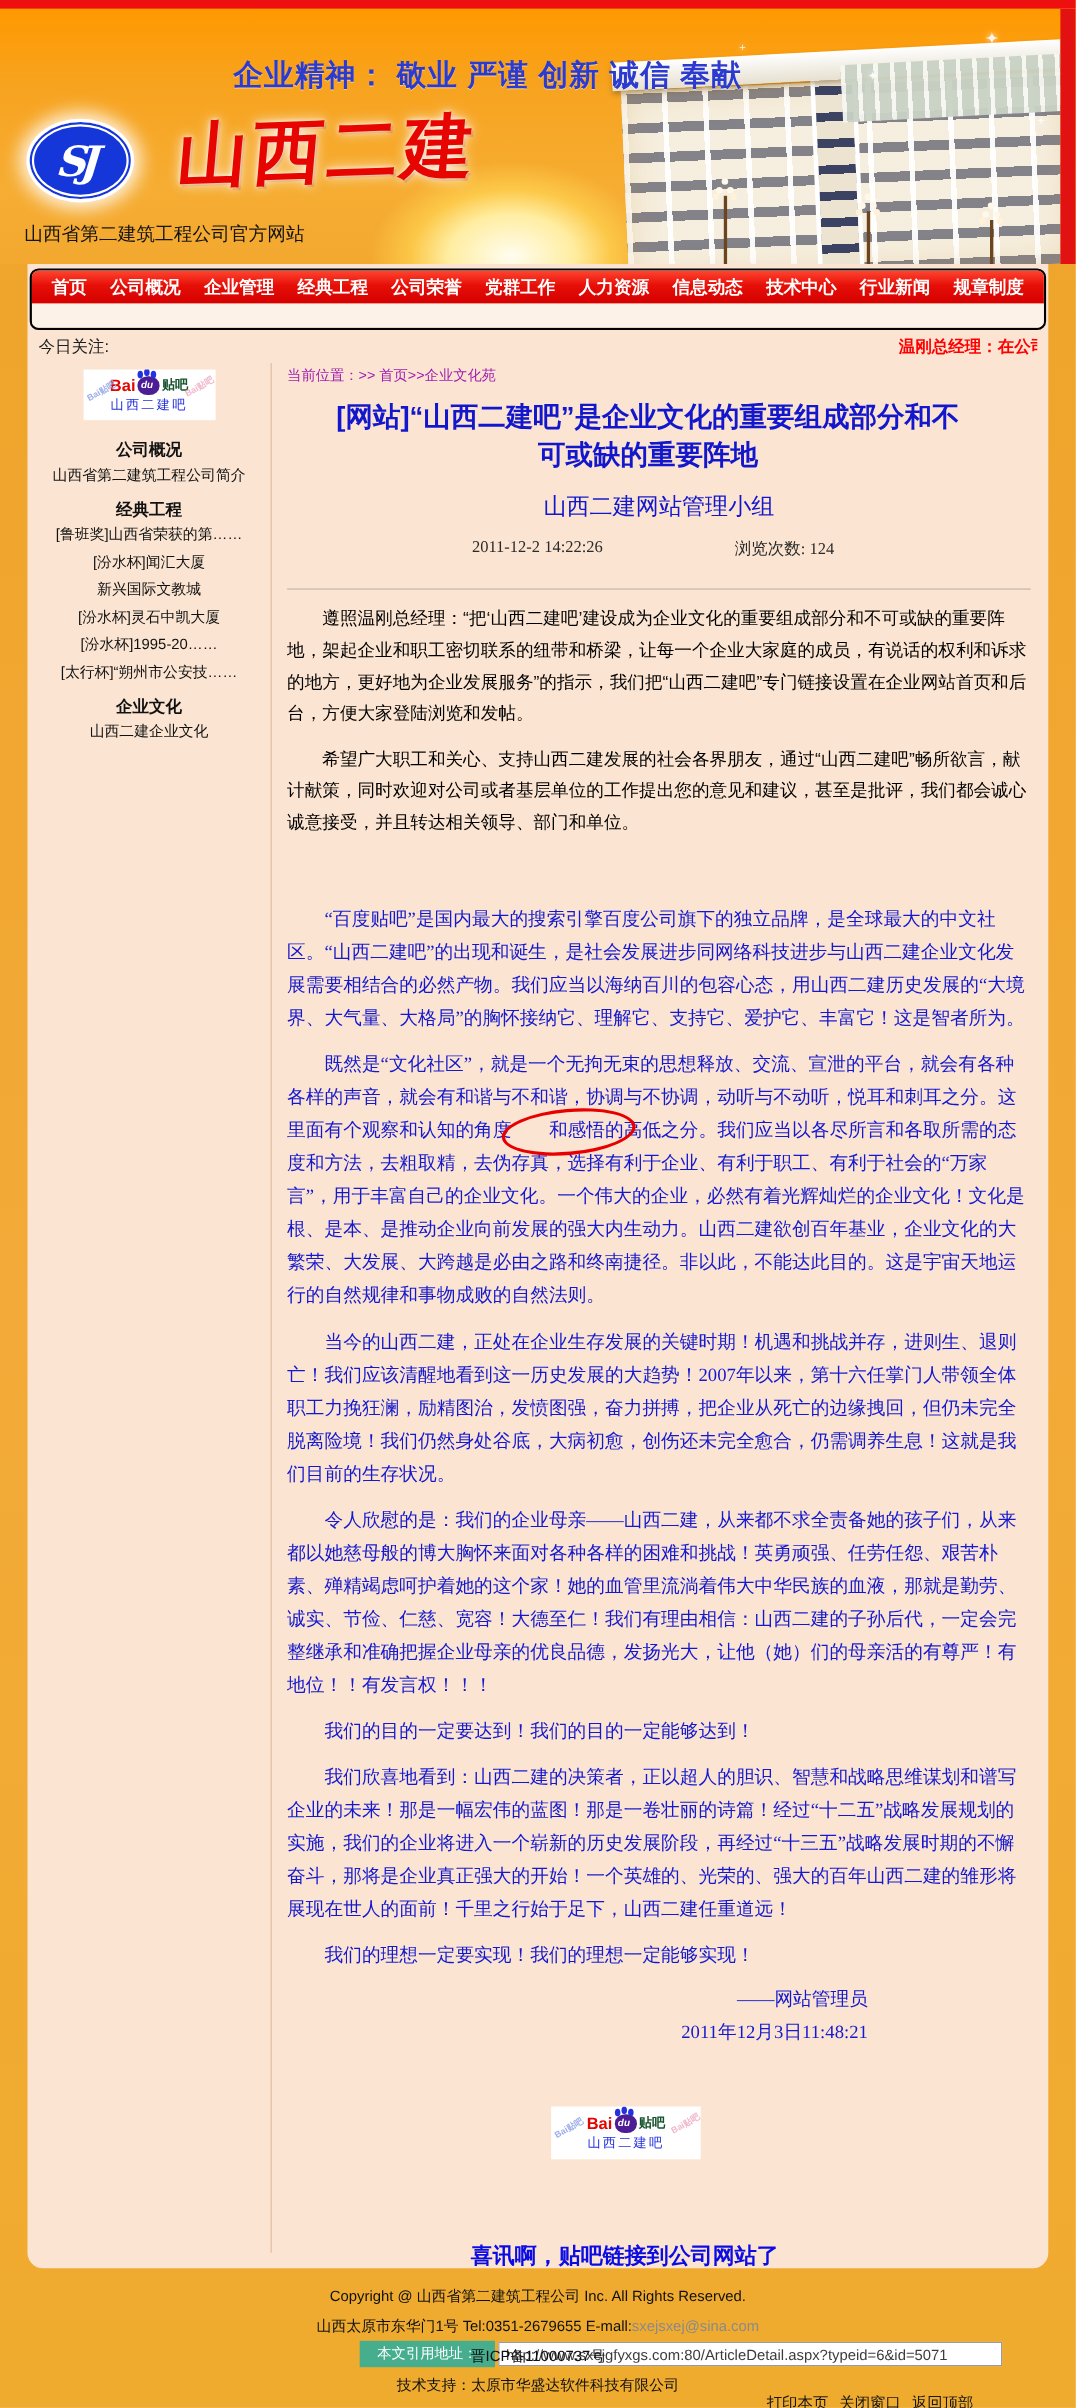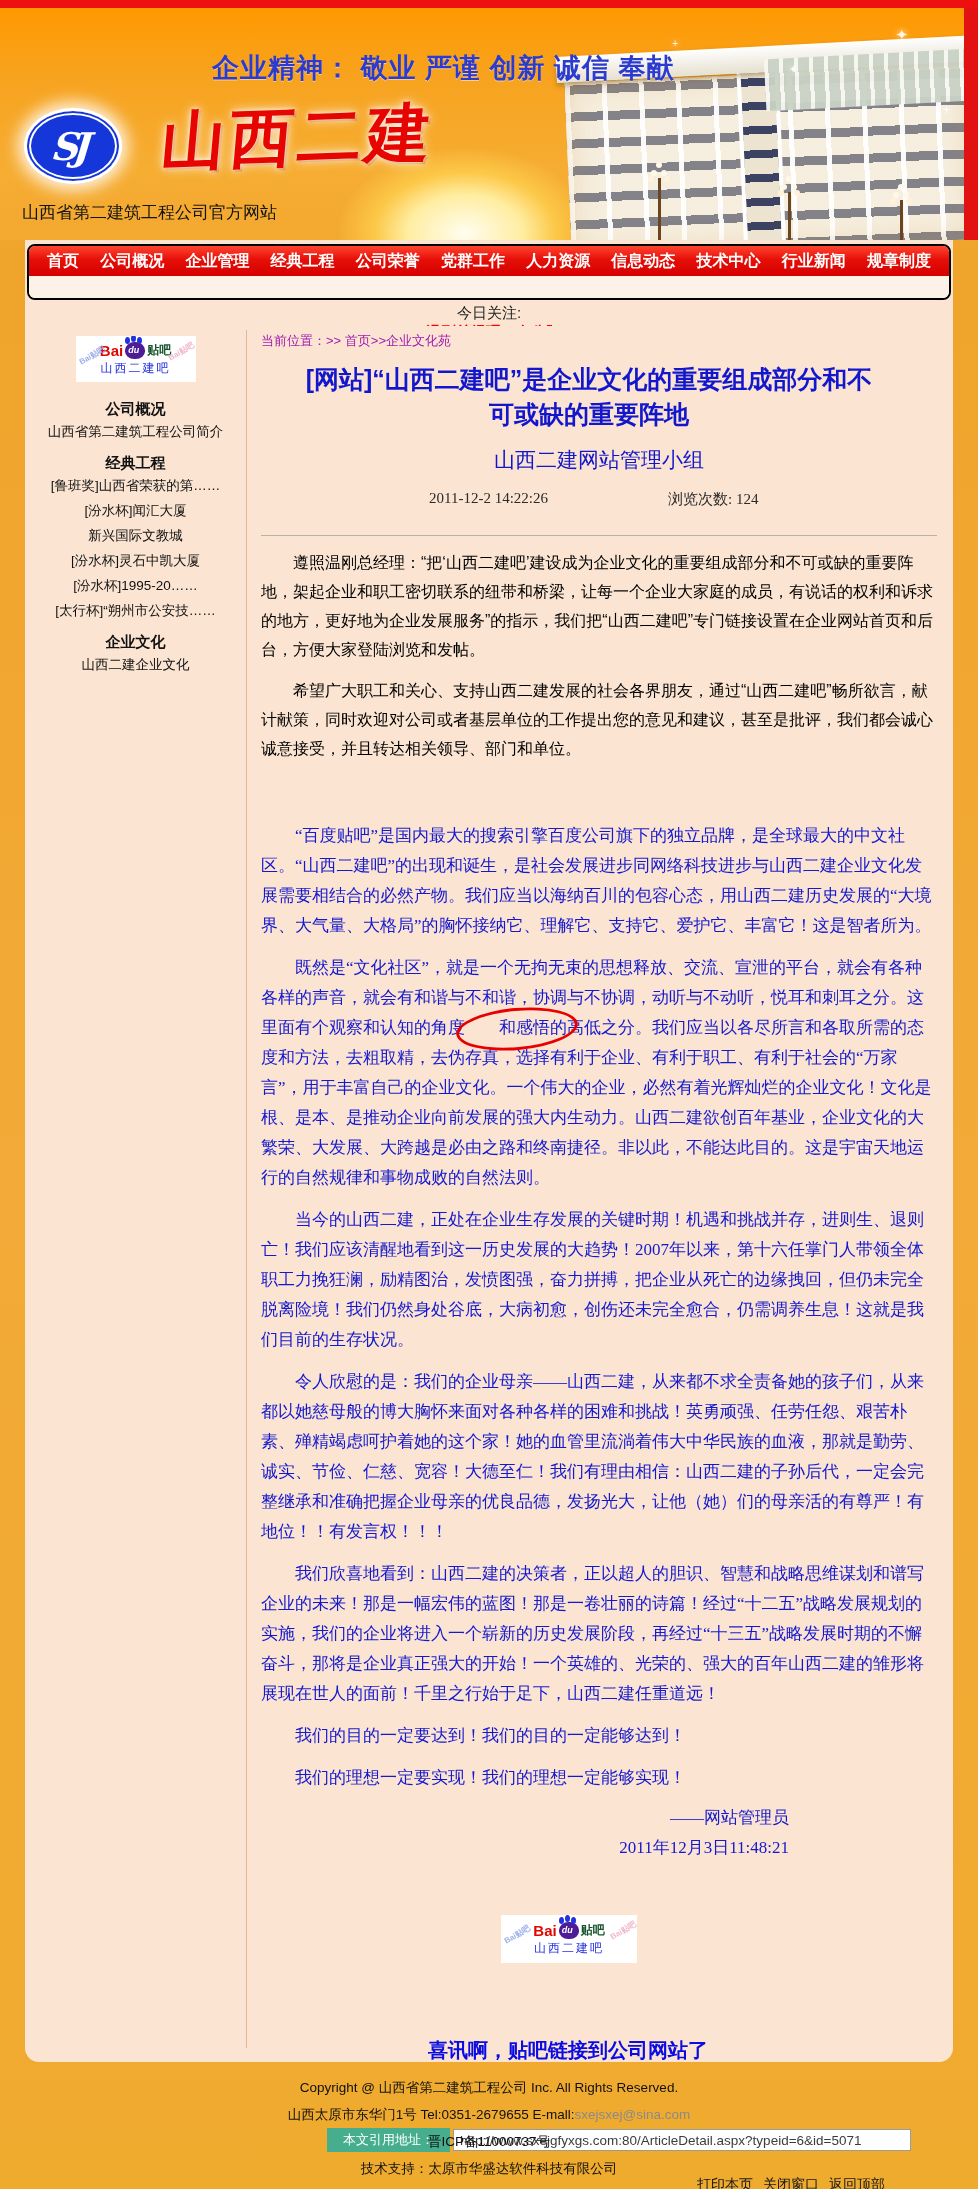--- a/index.html
+++ b/index.html
@@ -44,21 +44,21 @@
     box-shadow:10px 0 0 #fff8e8,5px -8px 0 #fff8e8,-3px 6px 0 #fff2d8,13px 6px 0 #fff2d8;}
   .sparkle{position:absolute;color:#fff;font-size:15px;text-shadow:0 0 6px #fff;opacity:.9;}
   
   .panel{position:absolute;left:25px;top:240px;width:928px;height:1822px;background:#fbe5d2;
     border-radius:0 0 14px 14px;}
   .nav-frame{position:absolute;left:2px;top:4px;right:2px;border:2px solid #000000;border-radius:8px;overflow:hidden;}
   .nav{height:30px;display:flex;align-items:center;justify-content:space-between;padding:0 18px;
     background:linear-gradient(180deg,#ff4530 0%,#e60f08 45%,#d40000 100%);}
   .nav a{color:#fff;font-size:16px;font-weight:bold;text-decoration:none;white-space:nowrap;}
   .announce{height:22px;background:#fdf2e7;}
-  .focus-row{position:absolute;left:0;top:64px;right:0;height:22px;display:flex;align-items:center;justify-content:space-between;padding:0 10px;flex-direction:column;}
+  .focus-row{position:absolute;left:0;top:64px;right:0;height:22px;display:flex;align-items:center;justify-content:space-between;padding:0 10px;}
   .focus-label{font-size:15px;color:#1c1c1c;}
   .ticker-clip{width:126px;overflow:hidden;white-space:nowrap;}
   .ticker{font-size:15px;font-weight:bold;color:#f00;white-space:nowrap;}
   .cols{position:absolute;left:0;top:90px;right:0;bottom:14px;display:flex;}
   
   .sidebar{width:221px;border-right:1px solid #e2b painting89b;border-right:1px solid #e2b89b;text-align:center;padding-top:6px;}
   .tieba-card{position:relative;width:120px;height:46px;background:#fff;margin:0 auto;
     display:flex;flex-direction:column;align-items:center;justify-content:center;overflow:hidden;}
   .tieba-card .row{display:flex;align-items:flex-end;gap:1px;}
   .tc-bai{color:#e10602;font-weight:bold;font-size:15px;}
@@ -201,22 +201,22 @@
       <hr class="meta-hr">
 
       <p class="p-black">遵照温刚总经理：“把‘山西二建吧’建设成为企业文化的重要组成部分和不可或缺的重要阵地，架起企业和职工密切联系的纽带和桥梁，让每一个企业大家庭的成员，有说话的权利和诉求的地方，更好地为企业发展服务”的指示，我们把“山西二建吧”专门链接设置在企业网站首页和后台，方便大家登陆浏览和发帖。</p>
       <p class="p-black">希望广大职工和关心、支持山西二建发展的社会各界朋友，通过“山西二建吧”畅所欲言，献计献策，同时欢迎对公司或者基层单位的工作提出您的意见和建议，甚至是批评，我们都会诚心诚意接受，并且转达相关领导、部门和单位。</p>
 
       <div class="blue-block">
         <p class="p-blue">“百度贴吧”是国内最大的搜索引擎百度公司旗下的独立品牌，是全球最大的中文社区。“山西二建吧”的出现和诞生，是社会发展进步同网络科技进步与山西二建企业文化发展需要相结合的必然产物。我们应当以海纳百川的包容心态，用山西二建历史发展的“大境界、大气量、大格局”的胸怀接纳它、理解它、支持它、爱护它、丰富它！这是智者所为。</p>
         <p class="p-blue"><span>既然是“文化社区”，就是一个无拘无束的思想释放、交流、宣泄的平台，就会有各种各样的声音，就会有和谐与不和谐，协调与不协调，动听与不动听，悦耳和刺耳之分。这里面有个观察和认知的角度</span><span class="circ">和感悟的</span><span>高低之分。我们应当以各尽所言和各取所需的态度和方法，去粗取精，去伪存真，选择有利于企业、有利于职工、有利于社会的“万家言”，用于丰富自己的企业文化。一个伟大的企业，必然有着光辉灿烂的企业文化！文化是根、是本、是推动企业向前发展的强大内生动力。山西二建欲创百年基业，企业文化的大繁荣、大发展、大跨越是必由之路和终南捷径。非以此，不能达此目的。这是宇宙天地运行的自然规律和事物成败的自然法则。</span></p>
         <p class="p-blue">当今的山西二建，正处在企业生存发展的关键时期！机遇和挑战并存，进则生、退则亡！我们应该清醒地看到这一历史发展的大趋势！2007年以来，第十六任掌门人带领全体职工力挽狂澜，励精图治，发愤图强，奋力拼搏，把企业从死亡的边缘拽回，但仍未完全脱离险境！我们仍然身处谷底，大病初愈，创伤还未完全愈合，仍需调养生息！这就是我们目前的生存状况。</p>
         <p class="p-blue">令人欣慰的是：我们的企业母亲——山西二建，从来都不求全责备她的孩子们，从来都以她慈母般的博大胸怀来面对各种各样的困难和挑战！英勇顽强、任劳任怨、艰苦朴素、殚精竭虑呵护着她的这个家！她的血管里流淌着伟大中华民族的血液，那就是勤劳、诚实、节俭、仁慈、宽容！大德至仁！我们有理由相信：山西二建的子孙后代，一定会完整继承和准确把握企业母亲的优良品德，发扬光大，让他（她）们的母亲活的有尊严！有地位！！有发言权！！！</p>
+        <p class="p-blue">我们的目的一定要达到！我们的目的一定能够达到！</p>
         <p class="p-blue">我们欣喜地看到：山西二建的决策者，正以超人的胆识、智慧和战略思维谋划和谱写企业的未来！那是一幅宏伟的蓝图！那是一卷壮丽的诗篇！经过“十二五”战略发展规划的实施，我们的企业将进入一个崭新的历史发展阶段，再经过“十三五”战略发展时期的不懈奋斗，那将是企业真正强大的开始！一个英雄的、光荣的、强大的百年山西二建的雏形将展现在世人的面前！千里之行始于足下，山西二建任重道远！</p>
-        <p class="p-blue">我们的目的一定要达到！我们的目的一定能够达到！</p>
         <p class="p-blue">我们的理想一定要实现！我们的理想一定能够实现！</p>
         <div class="sign">
           <div>——网站管理员</div>
           <div>2011年12月3日11:48:21</div>
         </div>
       </div>
 
       <div class="tieba2-wrap">
         <div class="tieba-card big">
           <span class="tc-deco l">Bai贴吧</span>

